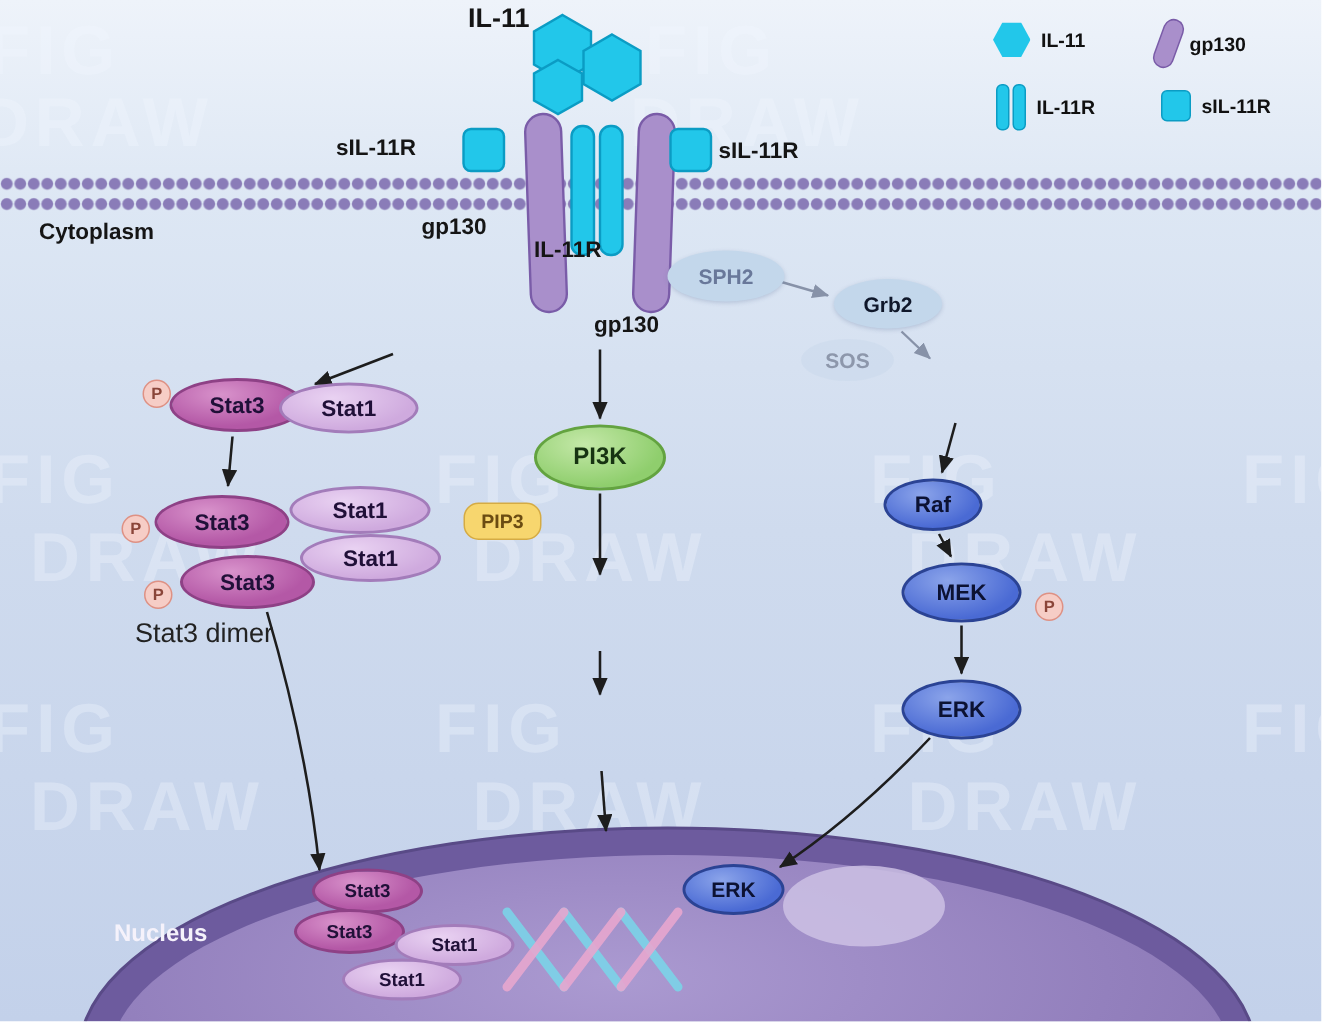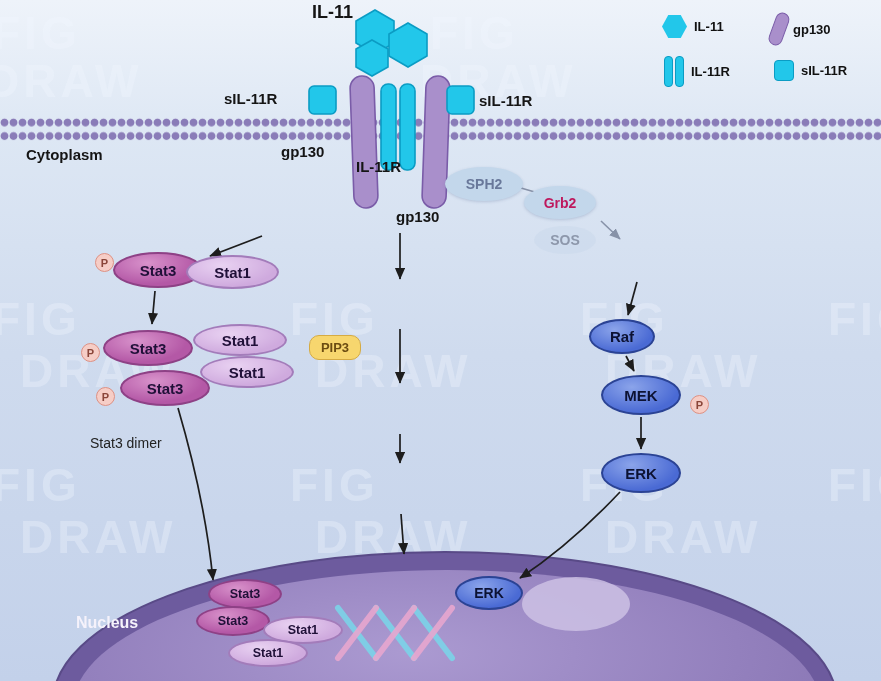--- a/index.html
+++ b/index.html
@@ -44,21 +44,21 @@
     background:var(--pip3-yellow,#f7d66e); border:1.5px solid #d5ab44; border-radius:10px;
     font-weight:bold; font-size:13px; color:#6b4c12;
   }
   .pbadge {
     position:absolute; z-index:5; width:19px; height:19px; border-radius:50%;
     background:var(--phospho-pink,#f6cdc6); border:1.5px solid #de9184;
     display:flex; align-items:center; justify-content:center;
     font-size:11px; font-weight:bold; color:#8a4539;
   }
   .lbl { position:absolute; z-index:5; font-weight:bold; color:#151515; font-size:15px; white-space:nowrap; }
-  .lbl.plain { font-weight:normal; color:#222; font-size:14px;margin-top:23px; }
+  .lbl.plain { font-weight:normal; color:#222; font-size:18px; }
   .lbl.white { color:#f5f2fb;text-align:center; }
 
   .legend { position:absolute; z-index:5; left:648px; top:2px; width:230px; height:96px; }
   .legend .li { position:absolute; display:flex; align-items:center; gap:7px; font-size:13px; font-weight:bold; color:#111; }
   .hex-icon {
     width:25px; height:25px; background:var(--il11-cyan,#22c7ea);
     clip-path:polygon(25% 4%, 75% 4%, 100% 50%, 75% 96%, 25% 96%, 0% 50%);
   }
   .capsule-icon {
     width:14px; height:34px; border-radius:8px; background:var(--gp130-purple,#a98fcb);
@@ -181,24 +181,25 @@
   <div class="pbadge" style="left:95px;top:253px">P</div>
   <div class="node magenta" style="left:113px;top:252px;width:90px;height:36px">Stat3</div>
   <div class="node lavender" style="left:186px;top:255px;width:93px;height:34px">Stat1</div>
   <div class="pbadge" style="left:81px;top:343px">P</div>
   <div class="node lavender" style="left:193px;top:324px;width:94px;height:32px">Stat1</div>
   <div class="node magenta" style="left:103px;top:330px;width:90px;height:36px">Stat3</div>
   <div class="node lavender" style="left:200px;top:356px;width:94px;height:32px">Stat1</div>
   <div class="node magenta" style="left:120px;top:370px;width:90px;height:36px">Stat3</div>
   <div class="pbadge" style="left:96px;top:387px">P</div>
 
+  <div class="node green" style="left:356px;top:283px;width:88px;height:44px">PI3K</div>
   <div class="pip3" style="left:309px;top:335px;width:52px;height:25px">PIP3</div>
 
   <div class="node greyblue" style="left:445px;top:167px;width:78px;height:34px;font-size:14px">SPH2</div>
-  <div class="node greyblue" style="left:524px;top:186px;width:72px;height:33px;font-size:14px;color:#be185d">Grb2</div>
+  <div class="node greyblue" style="left:556px;top:186px;width:72px;height:33px;font-size:14px;color:#0f172a">Grb2</div>
   <div class="node greyblue sos" style="left:534px;top:226px;width:62px;height:28px;font-size:14px">SOS</div>
   <div class="node blue" style="left:589px;top:319px;width:66px;height:35px">Raf</div>
   <div class="node blue" style="left:601px;top:375px;width:80px;height:40px">MEK</div>
   <div class="pbadge" style="left:690px;top:395px">P</div>
   <div class="node blue" style="left:601px;top:453px;width:80px;height:40px">ERK</div>
 
   <div class="node magenta small" style="left:208px;top:579px;width:74px;height:30px">Stat3</div>
   <div class="node magenta small" style="left:196px;top:606px;width:74px;height:30px">Stat3</div>
   <div class="node lavender small" style="left:263px;top:616px;width:80px;height:28px">Stat1</div>
   <div class="node lavender small" style="left:228px;top:639px;width:80px;height:28px">Stat1</div>

